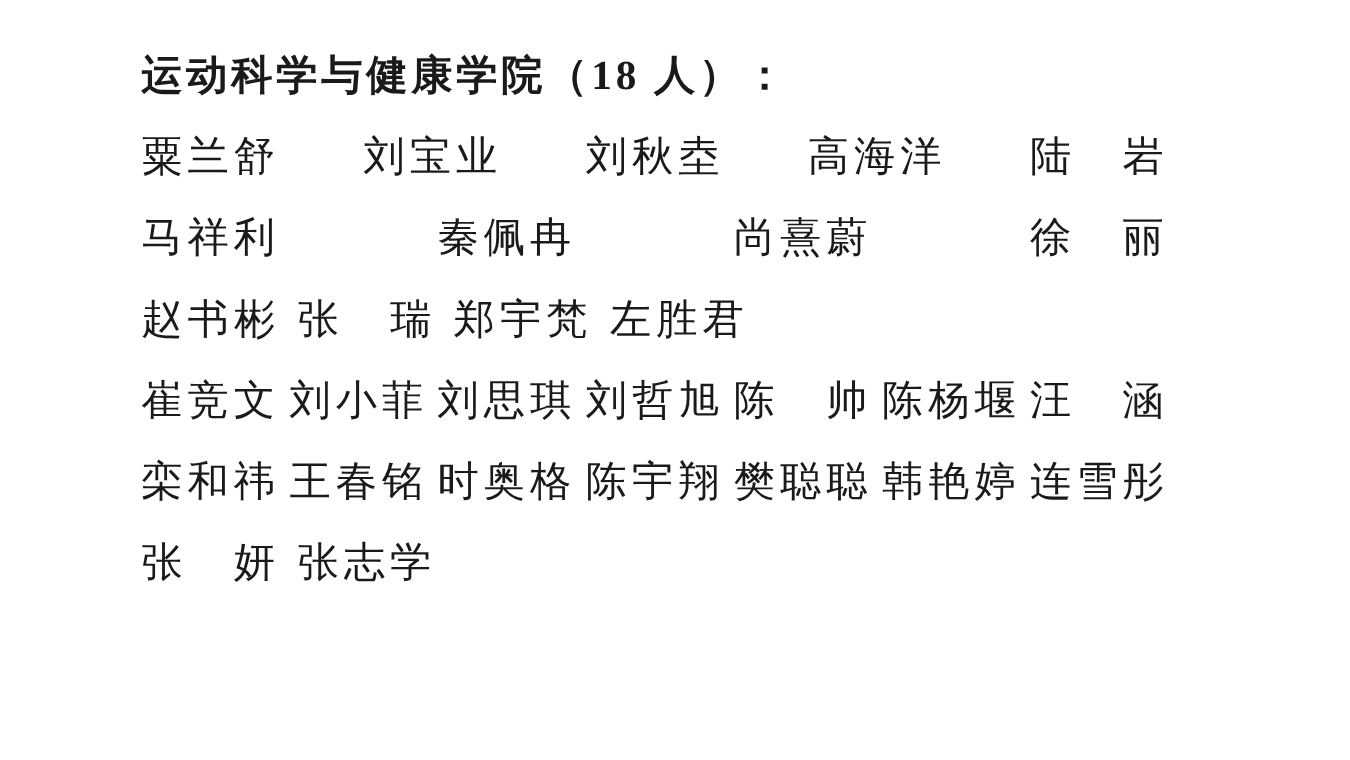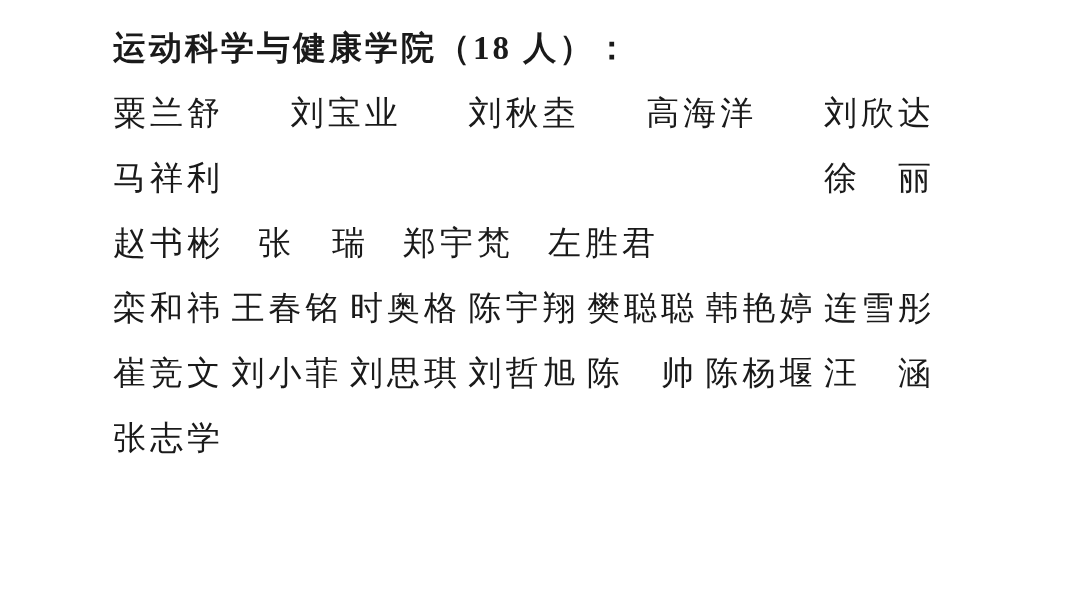--- a/index.html
+++ b/index.html
@@ -11,21 +11,21 @@
     position: relative;
     width: 1080px;
     height: 608px;
     background: #ffffff;
     overflow: hidden;
     font-family: "Liberation Serif", "DejaVu Serif", serif;
     color: #1a1a1a;
   }
   .doc-body {
     box-sizing: border-box;
-    padding: 16px 0 0 113px;
+    padding: 28px 0 0 113px;
     width: 935px;
   }
   .line {
     height: 65px;
     display: flex;
     align-items: center;
     width: 822px;
   }
   .heading-line {
     font-size: 33px;
@@ -36,75 +36,78 @@
   .name-row {
     font-size: 33px;
     letter-spacing: 4px;
   }
   .name-row.full {
     justify-content: space-between;
     align-items: center;
   }
   .name-row.short {
     justify-content: flex-start;
-    gap: 34px;
+    gap: 14px;
   }
   .person-name {
     white-space: pre;
   }
 </style>
 </head>
 <body>
 
 <div class="page">
   <div class="doc-body">
 
     <section>
       <div class="line heading-line">运动科学与健康学院（18 人）：</div>
       <div>
           <div class="line name-row full">
             <span class="person-name">粟兰舒</span>
             <span class="person-name">刘宝业</span>
             <span class="person-name">刘秋坴</span>
             <span class="person-name">高海洋</span>
-            <span class="person-name">刘欣达</span>
+            <span class="person-name">陆　岩</span>
           </div>
           <div class="line name-row full">
             <span class="person-name">马祥利</span>
+            <span class="person-name">秦佩冉</span>
+            <span class="person-name">尚熹蔚</span>
             <span class="person-name">徐　丽</span>
           </div>
           <div class="line name-row short">
             <span class="person-name">赵书彬</span>
             <span class="person-name">张　瑞</span>
             <span class="person-name">郑宇梵</span>
             <span class="person-name">左胜君</span>
           </div>
         </div>
     </section>
 
     <section>
       <div>
           <div class="line name-row full">
+            <span class="person-name">崔竞文</span>
+            <span class="person-name">刘小菲</span>
+            <span class="person-name">刘思琪</span>
+            <span class="person-name">刘哲旭</span>
+            <span class="person-name">陈　帅</span>
+            <span class="person-name">陈杨堰</span>
+            <span class="person-name">汪　涵</span>
+          </div>
+          <div class="line name-row full">
             <span class="person-name">栾和祎</span>
             <span class="person-name">王春铭</span>
             <span class="person-name">时奥格</span>
             <span class="person-name">陈宇翔</span>
             <span class="person-name">樊聪聪</span>
             <span class="person-name">韩艳婷</span>
             <span class="person-name">连雪彤</span>
           </div>
-          <div class="line name-row full">
-            <span class="person-name">崔竞文</span>
-            <span class="person-name">刘小菲</span>
-            <span class="person-name">刘思琪</span>
-            <span class="person-name">刘哲旭</span>
-            <span class="person-name">陈　帅</span>
-            <span class="person-name">陈杨堰</span>
-            <span class="person-name">汪　涵</span>
-          </div>
           <div class="line name-row short">
+            <span class="person-name">张　妍</span>
             <span class="person-name">张志学</span>
           </div>
         </div>
     </section>
 
   </div>
 </div>
 
 </body></html>

